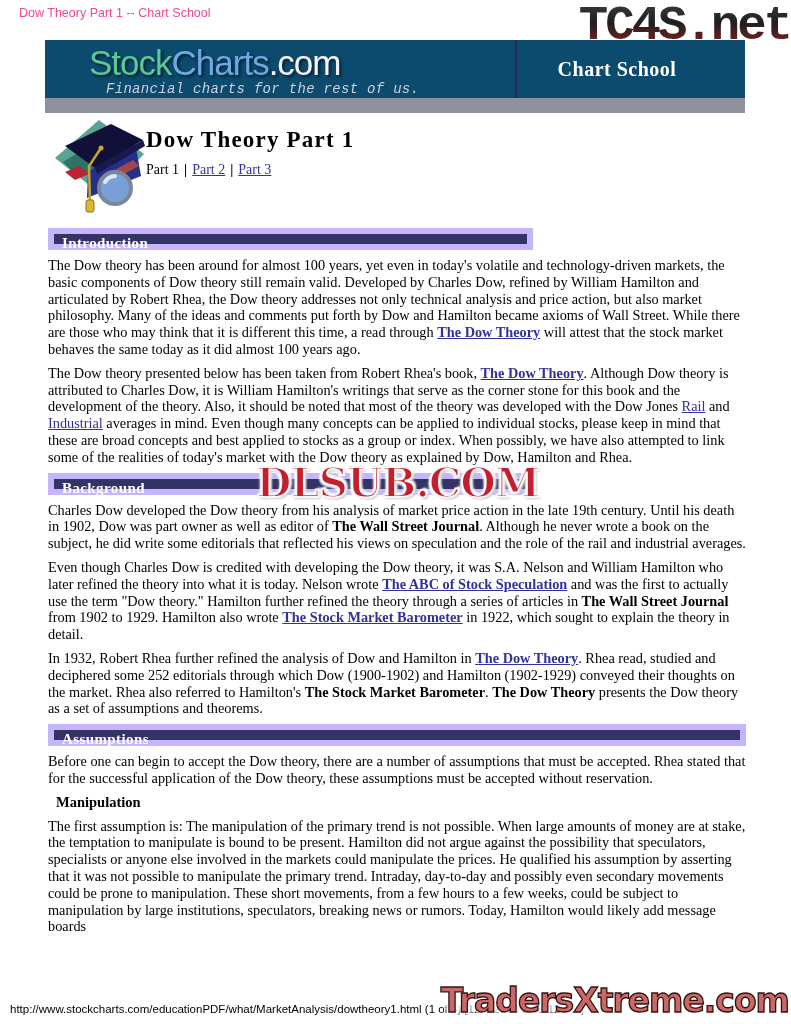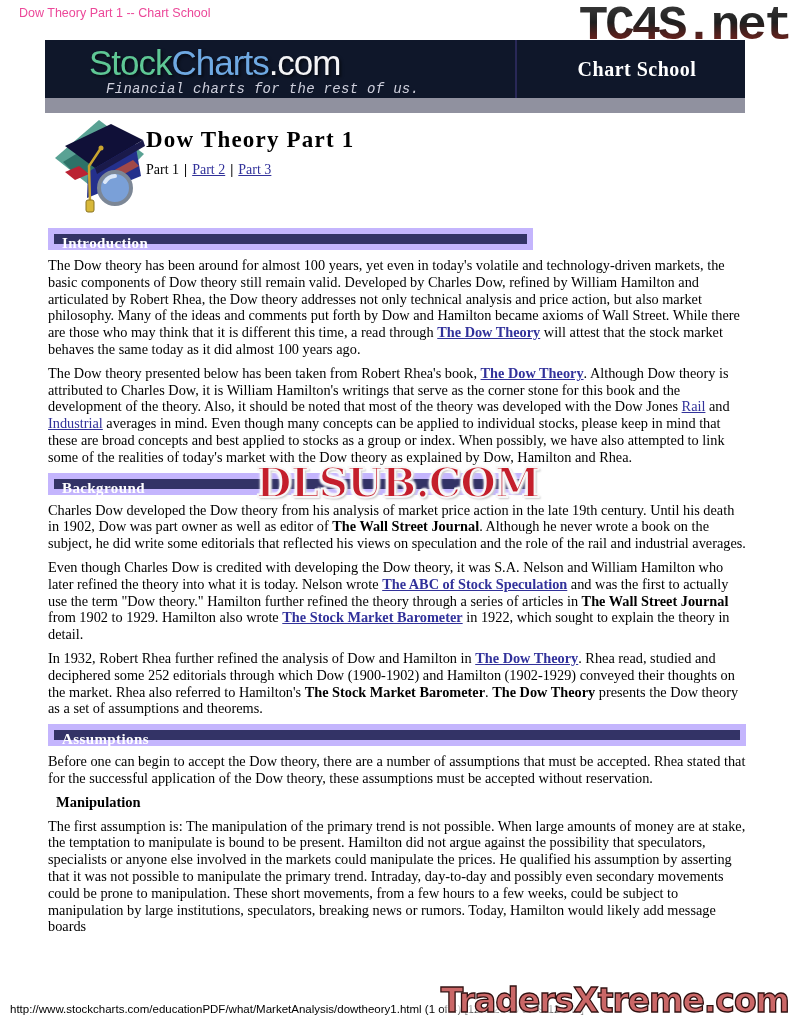--- a/index.html
+++ b/index.html
@@ -22,39 +22,39 @@
     font-family:Liberation Mono, monospace; font-weight:bold;
     font-size:49px; letter-spacing:-3px; line-height:1;
     background:linear-gradient(180deg,#3c3c3c 0%,#1f1f1f 42%,#5e211d 72%,#8f2c24 100%);
     -webkit-background-clip:text; background-clip:text; color:transparent;
     filter:blur(.4px);
   }
 
   
   .site-header {
     position:absolute; left:45px; top:40px; width:700px; height:58px;
-    background:#0f172a;
+    background:#0c4a6e;
     padding-left:44px;
   }
   .logo-area { position:absolute; left:44px; top:5px; }
   .logo {
     font-family:"Liberation Sans","DejaVu Sans",sans-serif;
     font-size:35px; line-height:1.05; letter-spacing:-1px;
     text-shadow:2px 2px 3px rgba(0,0,0,.55);
   }
   .logo-stock  { color:#5ec795; }
   .logo-charts { color:#6fa9e2; }
   .logo-com    { color:#f4f4f6; }
   .tagline {
     font-family:Liberation Mono, monospace; font-style:italic;
     font-size:14px; color:#cfd0dd; margin:-1px 0 12px 17px; letter-spacing:.3px;
   }
   .header-divider { position:absolute; left:470px; top:0; width:2px; height:58px; background:#292857; }
   .header-right {
-    position:absolute; left:472px; top:0; width:240px; height:58px;
+    position:absolute; left:452px; top:0; width:240px; height:58px;
     display:flex; align-items:center; justify-content:center;
     color:#ffffff; font-family:"Liberation Serif",serif; font-weight:bold; font-size:20px;
     letter-spacing:.5px;
   }
   .gray-bar { position:absolute; left:45px; top:98px; width:700px; height:15px; background:#90919f; }
 
   
   .cap-icon { position:absolute; left:49px; top:116px; width:97px; height:97px; }
   .page-title {
     position:absolute; left:146px; top:127px;

